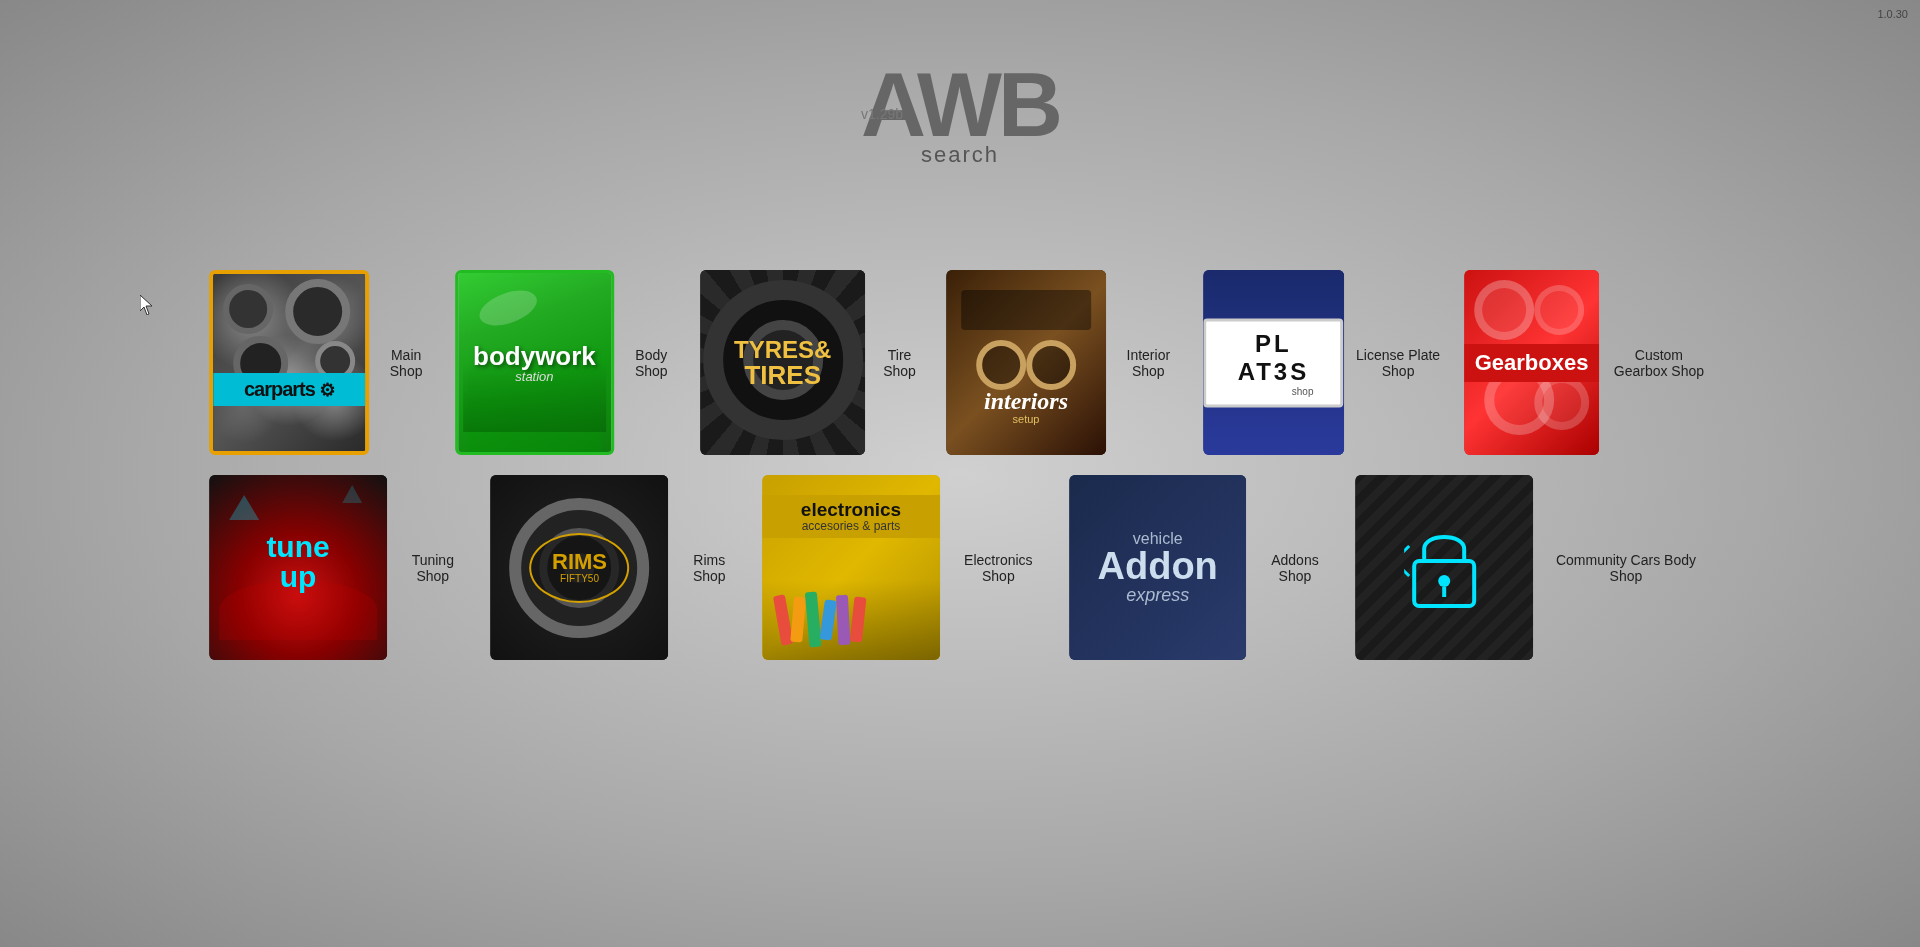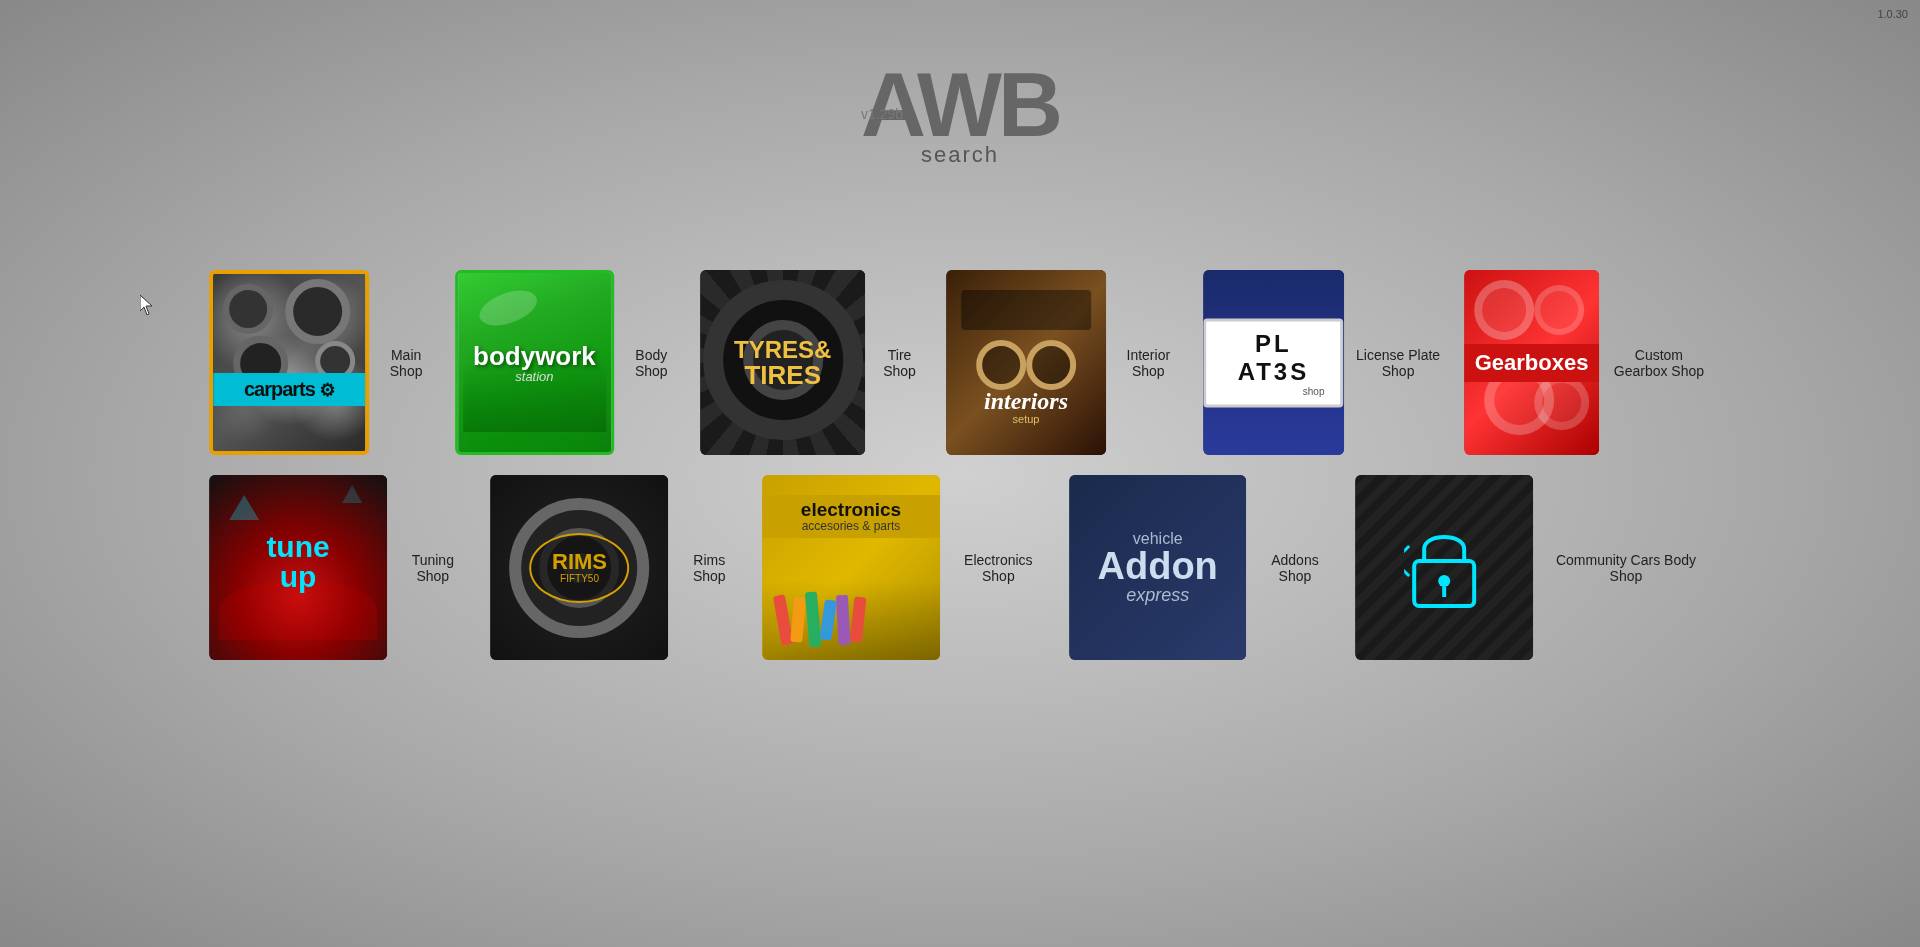--- a/index.html
+++ b/index.html
@@ -262,21 +262,21 @@
           </div>
         </div>
       </div>
       <div class="shop-label">Interior Shop</div>
     </div>
 
     <div class="shop-item">
       <div class="shop-tile">
         <div style="width:100%;height:100%;position:relative;overflow:hidden;background:#1a2a6c;">
           <div style="position:absolute;inset:0;background:linear-gradient(180deg,#1a2a6c 0%,#2a3a9c 100%);"></div>
-          <div style="position:absolute;top:50%;left:50%;transform:translate(-50%,-50%);background:#fff;border:3px solid #ccc;border-radius:4px;padding:8px 16px;text-align:center;min-width:140px;">
+          <div style="position:absolute;top:50%;left:50%;transform:translate(-50%,-50%);background:#fff;border:3px solid #ccc;border-radius:4px;padding:8px 27px;text-align:center;min-width:140px;">
             <span style="display:block;font-size:24px;font-weight:900;color:#111;font-family:Arial Black,Arial;letter-spacing:3px;">PL AT3S</span>
             <span style="display:block;font-size:10px;color:#555;text-align:right;">shop</span>
           </div>
         </div>
       </div>
       <div class="shop-label">License Plate Shop</div>
     </div>
 
     <div class="shop-item">
       <div class="shop-tile">

